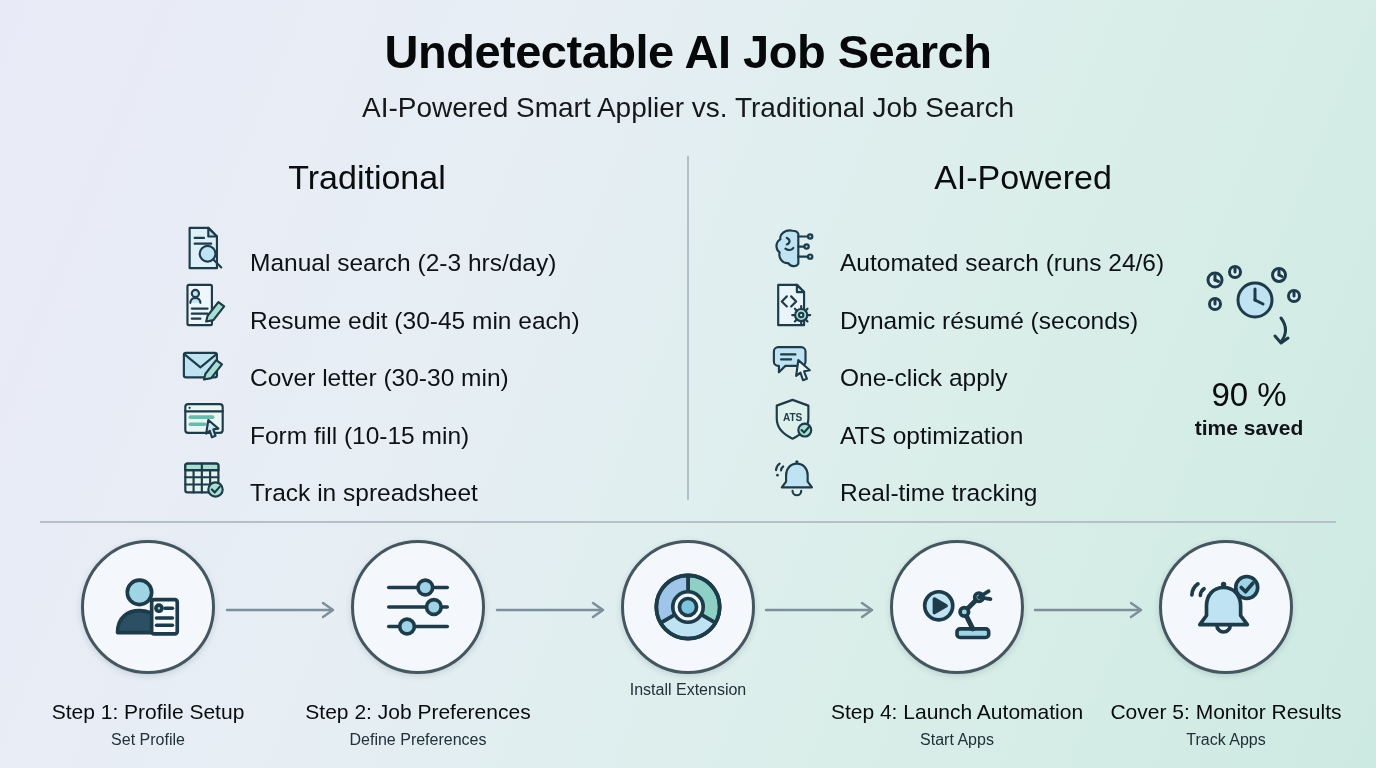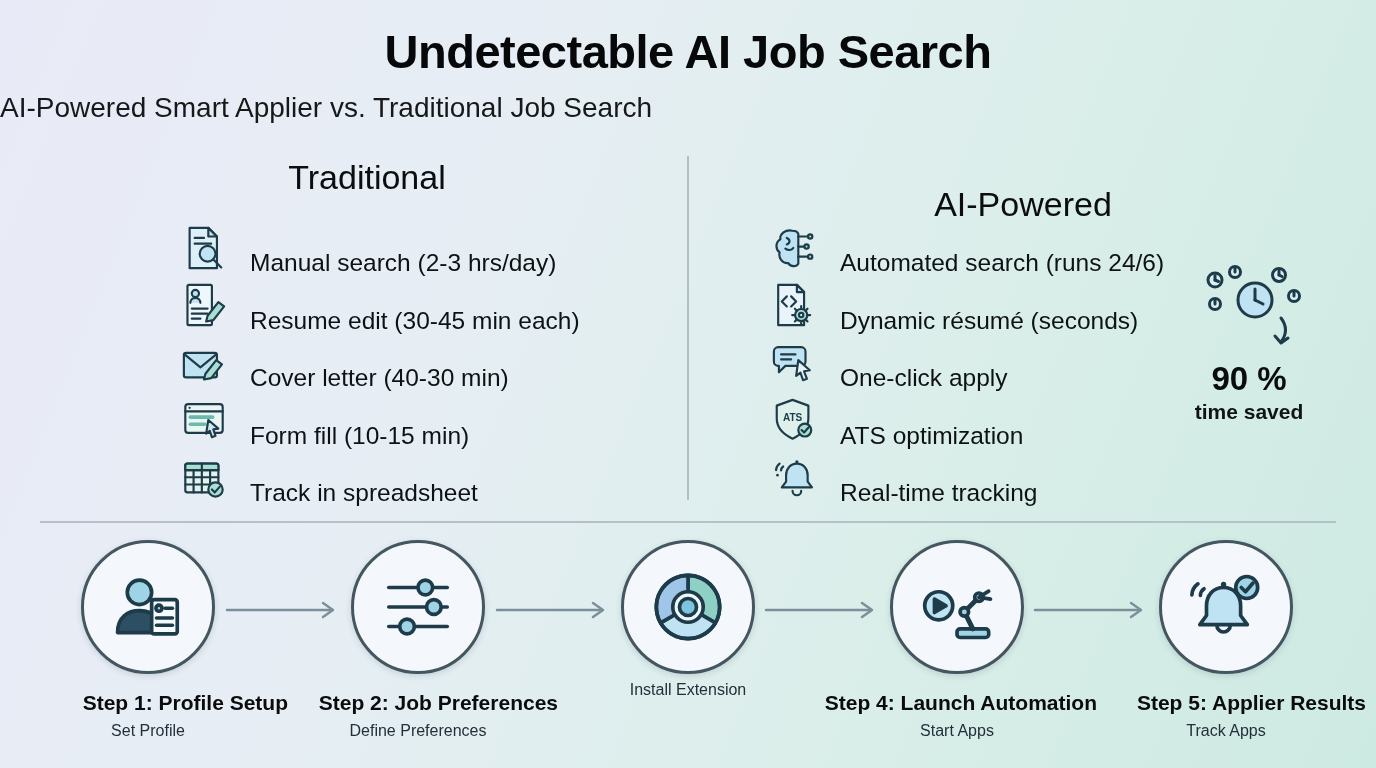--- a/index.html
+++ b/index.html
@@ -3,52 +3,52 @@
 <meta charset="utf-8">
 <style>
   html,body{margin:0;padding:0;background:#e7edf4;}
   .canvas{
     position:relative;width:1376px;height:768px;overflow:hidden;
     font-family:"Liberation Sans","DejaVu Sans",sans-serif;color:#0c0f12;
     background:linear-gradient(112deg,#e9eaf7 0%,#e6eef4 35%,#dbeeea 65%,#cdeae2 100%);
   }
   .title{position:absolute;top:24px;left:0;right:0;text-align:center;
     font-size:47px;font-weight:bold;letter-spacing:-0.5px;color:#070809;}
-  .subtitle{position:absolute;top:92px;left:0;right:0;text-align:left;
+  .subtitle{position:absolute;top:92px;left:0;right:0;text-align:center;
     font-size:28px;font-weight:normal;color:#16181a;}
 
   .col-heading{position:absolute;top:158px;width:400px;text-align:center;
     font-size:34px;color:#0b0d0f;}
   .col-heading.trad{left:167px;}
-  .col-heading.ai{left:823px;margin-top:27px;}
+  .col-heading.ai{left:823px;}
 
   .v-divider{position:absolute;left:687px;top:156px;height:344px;width:0;
     border-left:2px solid #b3bfc7;}
   .h-divider{position:absolute;top:521px;left:40px;width:1296px;height:0;
     border-top:2px solid #b6c0c8;}
 
   ul.feature-list{position:absolute;top:219px;margin:0;padding:0;list-style:none;}
   ul.feature-list.trad{left:180px;}
   ul.feature-list.ai{left:770px;}
   .feature-item{display:flex;align-items:center;height:57.5px;}
   .feature-icon{width:48px;height:48px;flex:0 0 48px;display:flex;
     align-items:center;justify-content:center;margin-right:22px;}
   .feature-label{font-size:24.5px;color:#0e1215;white-space:nowrap;margin-top:31px;}
 
   .stat{position:absolute;left:1164px;top:264px;width:170px;text-align:center;}
   .stat-icon{display:block;margin:0 auto;}
-  .stat-value{font-size:33px;font-weight:bold;color:#0a0c0e;margin-top:4px;}
+  .stat-value{font-size:33px;font-weight:normal;color:#0a0c0e;margin-top:20px;}
   .stat-label{font-size:21px;font-weight:bold;color:#101417;margin-top:2px;}
 
   .step{position:absolute;top:540px;width:280px;text-align:center;}
   .step-circle{width:134px;height:134px;border-radius:50%;margin:0 auto;
     background:#f4f7fb;border:3px solid #44565f;box-sizing:border-box;
     display:flex;align-items:center;justify-content:center;
     box-shadow:0 2px 6px rgba(30,50,70,.15);}
-  .step-title{margin-top:17px;font-size:21px;font-weight:bold;color:#0a0b0c;text-align:right;}
+  .step-title{margin-top:26px;font-size:21px;font-weight:normal;color:#0a0b0c;}
   .step-sub{margin-top:7px;font-size:16px;color:#22303a;}
   .step-arrow{position:absolute;top:600px;}
 </style>
 </head>
 <body>
 
 <div class="canvas">
 
   <div class="title">Undetectable AI Job Search</div>
   <div class="subtitle">AI-Powered Smart Applier vs. Traditional Job Search</div>
@@ -87,21 +87,21 @@
       <span class="feature-label">Resume edit (30-45 min each)</span>
     </li>
     <li class="feature-item">
       <span class="feature-icon">
         <svg width="46" height="46" viewBox="0 0 64 64" stroke="#1d3b49" stroke-width="3" fill="none" stroke-linecap="round" stroke-linejoin="round">
           <rect x="4" y="18" width="46" height="34" rx="3" fill="#bfe3f2"></rect>
           <path d="M5 20 L27 38 L49 20"></path>
           <path d="M34 47 L49 28 L57 34 L42 53 L32 55 Z" fill="#a9ded2"></path>
         </svg>
       </span>
-      <span class="feature-label">Cover letter (40-30 min)</span>
+      <span class="feature-label">Cover letter (30-30 min)</span>
     </li>
     <li class="feature-item">
       <span class="feature-icon">
         <svg width="46" height="46" viewBox="0 0 64 64" stroke="#1d3b49" stroke-width="3" fill="none" stroke-linecap="round" stroke-linejoin="round">
           <rect x="6" y="10" width="52" height="40" rx="4" fill="#eaf6f4"></rect>
           <line x1="6" y1="20" x2="58" y2="20"></line>
           <circle cx="12" cy="15" r="1.6" fill="#1d3b49" stroke="none"></circle>
           <line x1="13" y1="28" x2="44" y2="28" stroke="#6db8ac" stroke-width="5"></line>
           <line x1="13" y1="38" x2="33" y2="38" stroke="#6db8ac" stroke-width="5"></line>
           <path d="M38 32 L52 44 L45 45 L48 54 L43 56 L40 47 L35 51 Z" fill="#cfe8f3"></path>
@@ -315,17 +315,17 @@
       <svg width="78" height="78" viewBox="0 0 64 64" stroke="#1d3b49" stroke-width="3" fill="none" stroke-linecap="round" stroke-linejoin="round">
         <path d="M30 16 c-8.5 0 -14 6.5 -14 15 v8 l-5.5 7.5 h39 l-5.5 -7.5 v-8 c0 -8.5 -5.5 -15 -14 -15 Z" fill="#bfe3f2"></path>
         <circle cx="30" cy="13.5" r="2.2" fill="#1d3b49" stroke="none"></circle>
         <path d="M24.5 47 a5.5 5.5 0 0 0 11 0"></path>
         <path d="M9 13 a12 12 0 0 0 -5 9"></path>
         <path d="M14 17 a7 7 0 0 0 -3 5.5"></path>
         <circle cx="49" cy="16" r="9" fill="#9fd4e6"></circle>
         <path d="M44.5 16 l3.5 3.5 6 -7"></path>
       </svg>
     </div>
-    <div class="step-title">Step 5: Applier Results</div>
+    <div class="step-title">Cover 5: Monitor Results</div>
     <div class="step-sub">Track Apps</div>
   </div>
 
 </div>
 
 </body></html>

